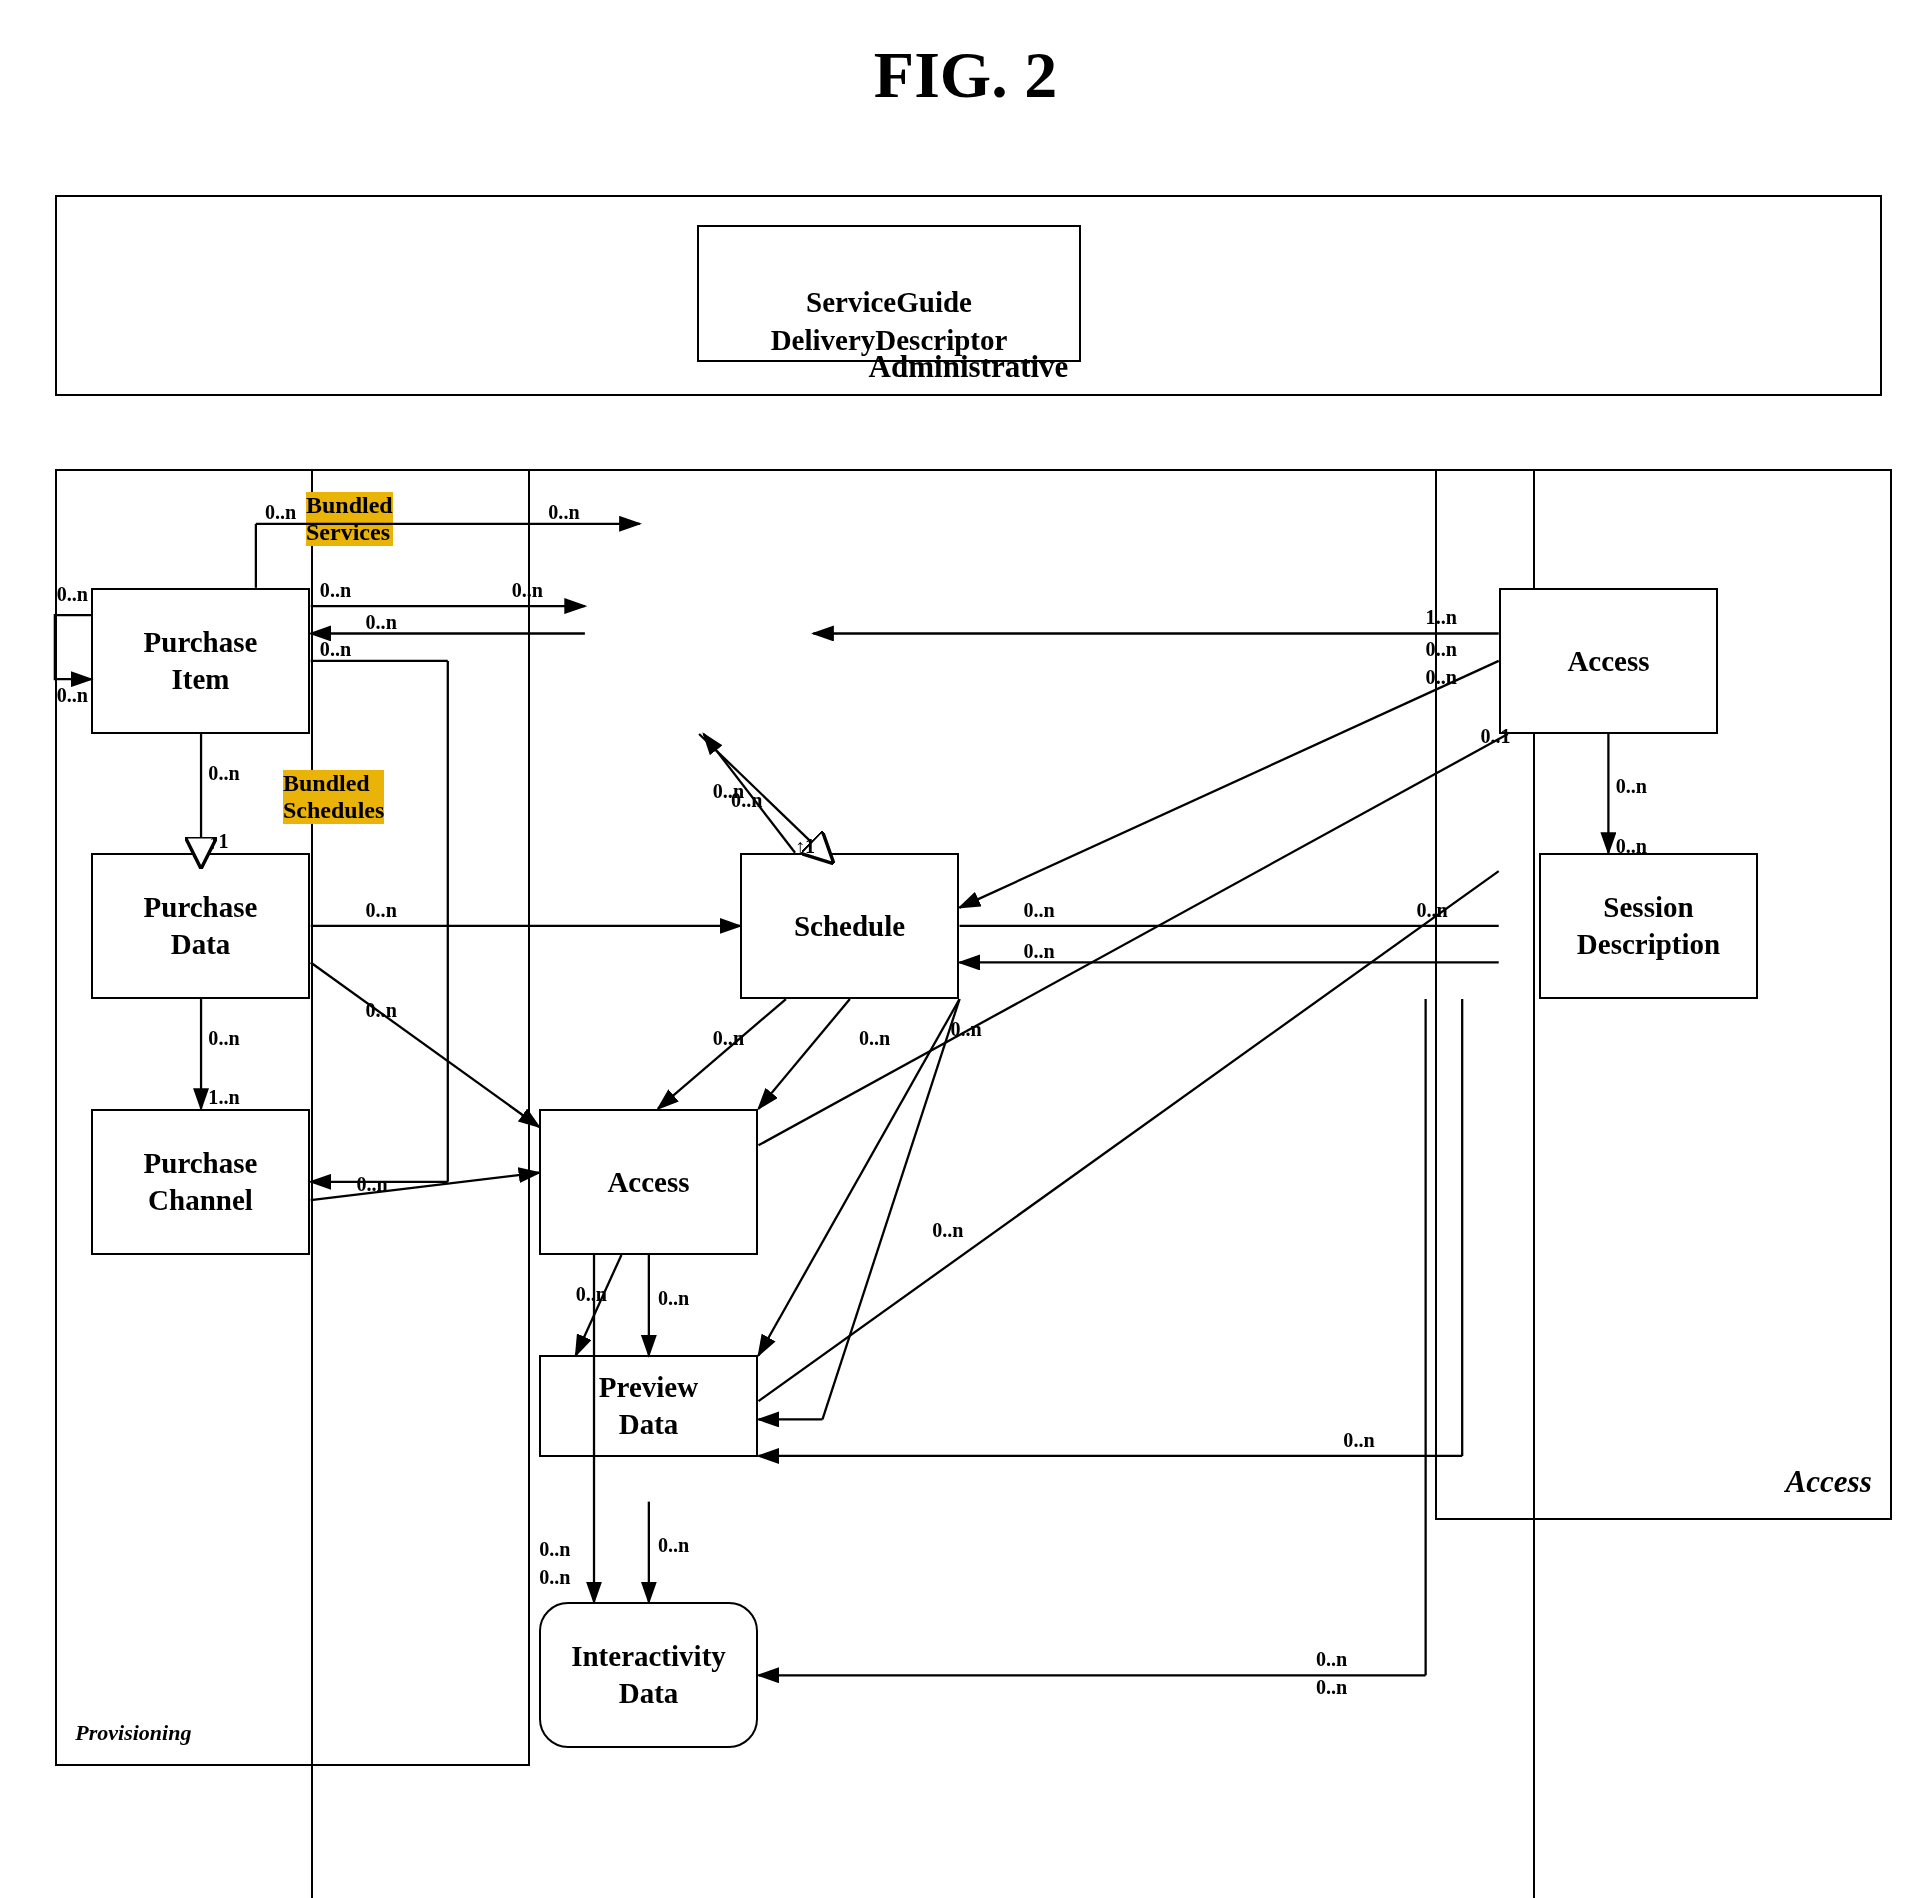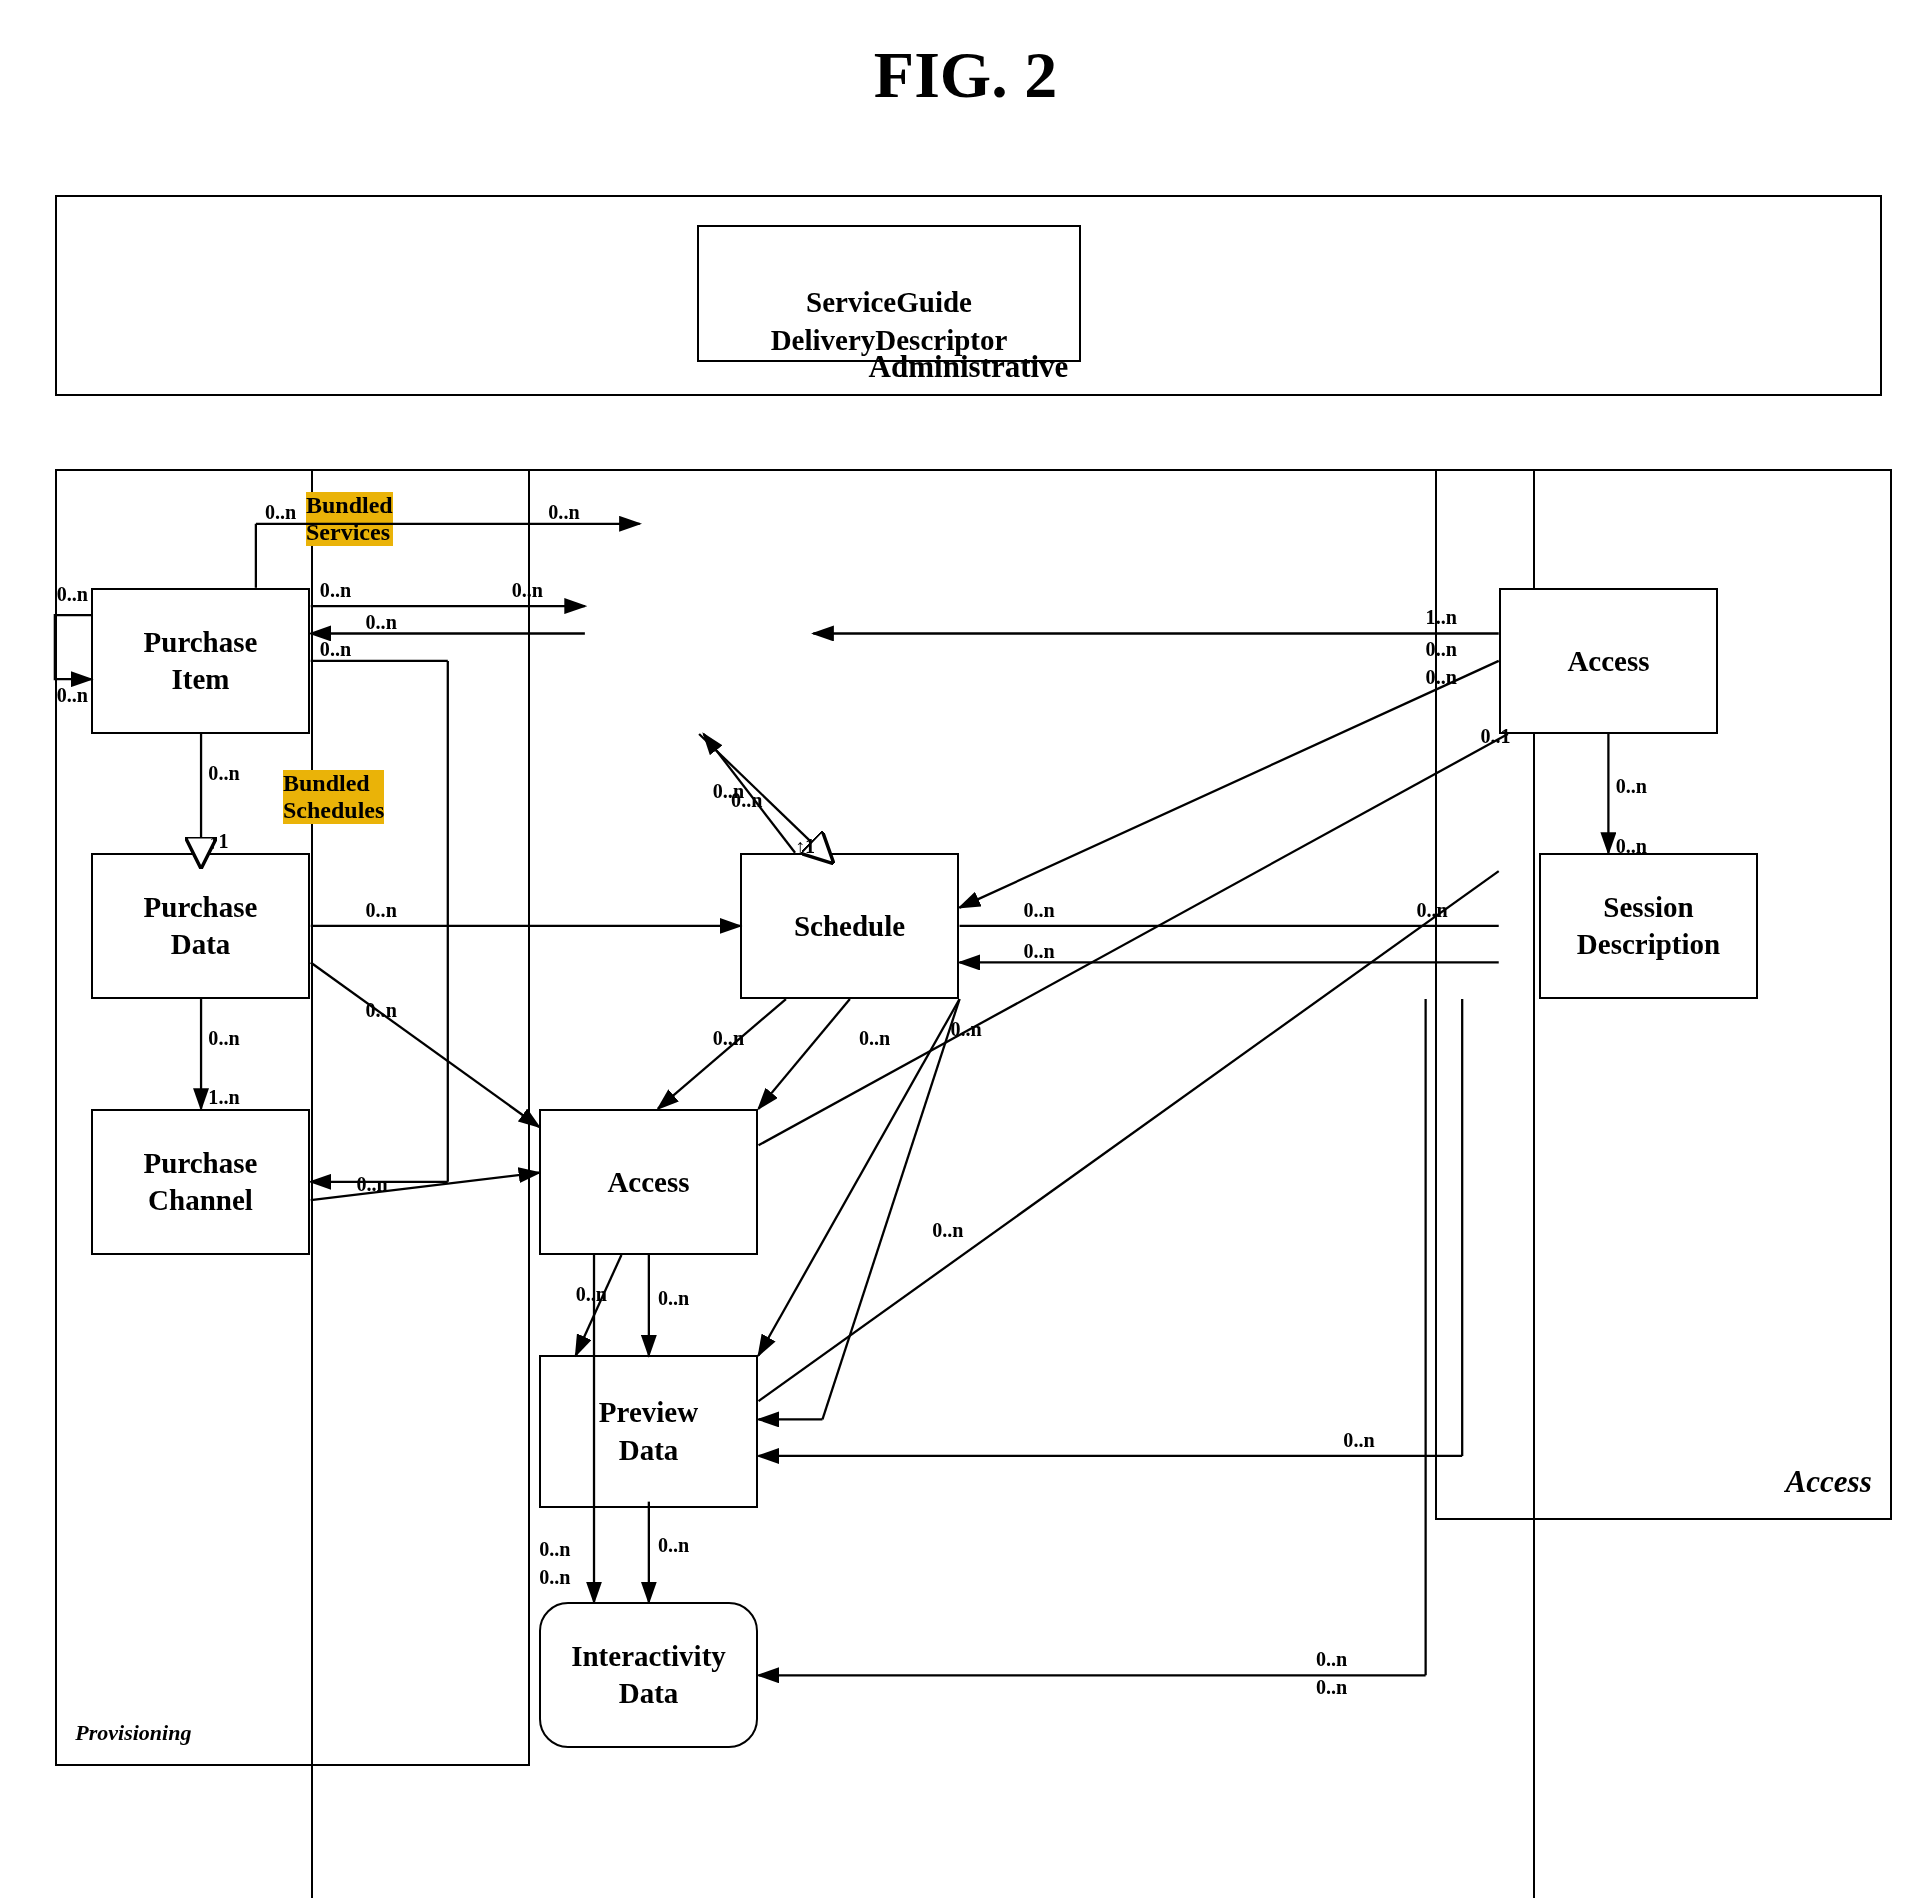--- a/index.html
+++ b/index.html
@@ -196,21 +196,21 @@
   </div>
 
   <div class="uml-box" style="left:91px;top:969px;width:219px;height:146px;">
     <span>Purchase<br>Channel</span>
   </div>
 
   <div class="uml-box" style="left:539px;top:969px;width:219px;height:146px;">
     <span>Access</span>
   </div>
 
-  <div class="uml-box" style="left:539px;top:1215px;width:219px;height:153px;">
+  <div class="uml-box" style="left:539px;top:1215px;width:219px;height:102px;">
     <span>Preview<br>Data</span>
   </div>
 
   <div class="uml-box" style="left:539px;top:1462px;width:219px;height:146px;border-radius:29px;">
     <span>Interactivity<br>Data</span>
   </div>
 
   <div class="arrow-label" style="left:306px;top:352px;font-size:24px;font-weight:bold;">Bundled<br>Services</div>
 
   <div class="arrow-label" style="left:283px;top:630px;font-size:24px;font-weight:bold;">Bundled<br>Schedules</div>

